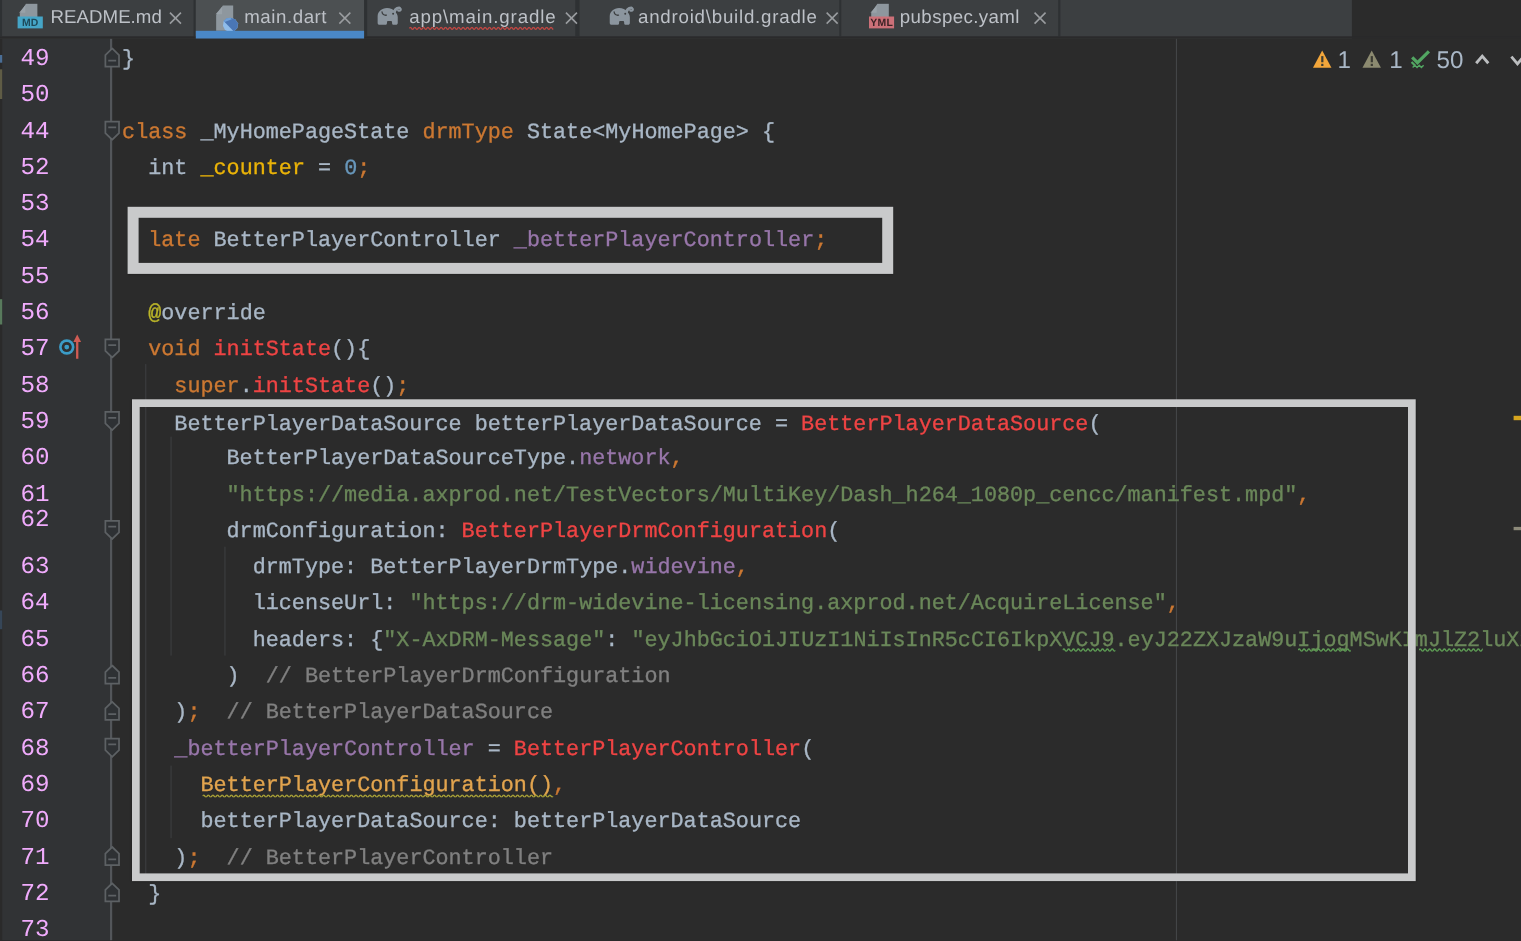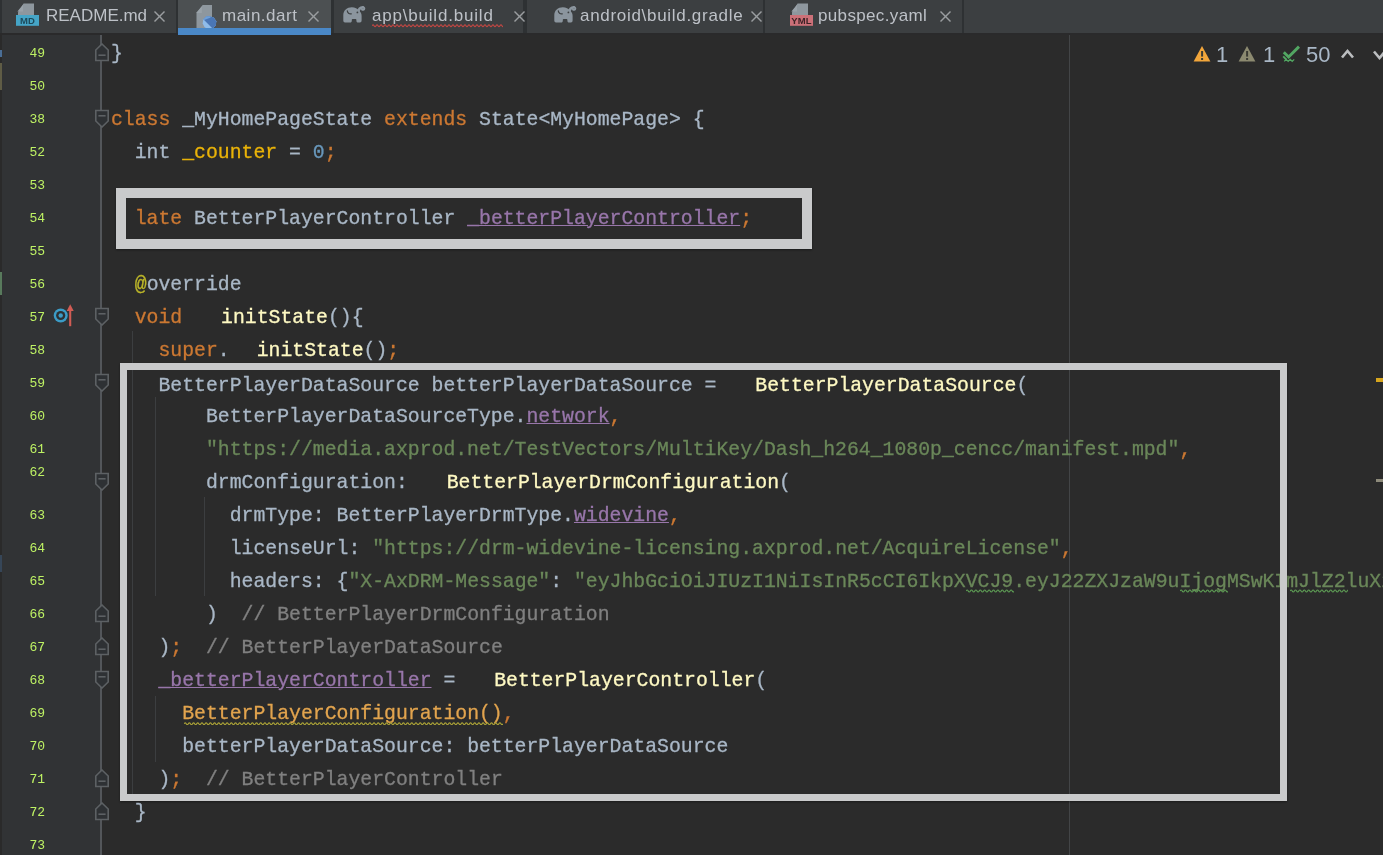--- a/index.html
+++ b/index.html
@@ -4,30 +4,30 @@
 * { margin:0; padding:0; box-sizing:border-box; }
 html,body { width:1383px; height:855px; overflow:hidden; background:#2b2b2b; }
 #stage { position:relative; width:1383px; height:855px; font-family:"Liberation Mono", monospace; }
 .abs { position:absolute; }
 #gutterbg { position:absolute; left:0; top:35px; width:101px; height:820px; background:#313335; }
 #leftedge { position:absolute; left:0; top:35px; width:2px; height:820px; background:#2a2a2a; }
 #connector { position:absolute; left:100px; top:35px; width:2px; height:820px; background:#53565a; }
 #marginline { position:absolute; left:1069px; top:35px; width:1px; height:820px; background:#434547; }
 .guide { position:absolute; width:1px; background:#3c3e40; }
 .ln { position:absolute; left:0; width:45px; height:33px; line-height:33px; text-align:right;
-      font-size:13px; color:#bef264; }
+      font-size:22px; color:#f0abfc; }
 .cl { position:absolute; left:111px; height:33px; line-height:33px; font-size:19.8px;
       white-space:pre; color:#a9b7c6; -webkit-text-stroke:0.3px; }
 .fold { position:absolute; }
 .wv { position:absolute; }
-span.kw { color:#cc7832; } span.id { color:#a9b7c6; } span.fld { color:#9876aa;text-decoration:underline; }
+span.kw { color:#cc7832; } span.id { color:#a9b7c6; } span.fld { color:#9876aa; }
 span.s { color:#6a8759; } span.numlit { color:#6897bb; } span.cmt { color:#808080; }
-span.fn { color:#fef9c3;margin-left:27px; } span.fn69 { color:#e2a44e; } span.ann { color:#bbb529; }
+span.fn { color:#ef4444; } span.fn69 { color:#e2a44e; } span.ann { color:#bbb529; }
 span.dim { color:#eab308; }
-#tabbar { position:absolute; left:0; top:0; width:1383px; height:35px; background:#3c3f41; }
+#tabbar { position:absolute; left:0; top:0; width:1229px; height:35px; background:#3c3f41; }
 #tabbar::after { content:""; position:absolute; left:0; top:33px; width:1383px; height:2px; background:#2a2a2b; }
 .tab { position:absolute; top:0; height:33px; background:#3c3f41; }
 .tab.active { background:#4c5052; height:33px; }
 .tabsep { position:absolute; top:0; height:33px; background:#2e3133; }
 .bluebar { position:absolute; top:28px; height:7px; background:#4a88c7; z-index:3; }
 .tlabel { position:absolute; top:0; height:32px; line-height:32px; font-family:"Liberation Sans", sans-serif;
           font-size:17px; color:#bdc1c7; z-index:2; }
 .ticon { position:absolute; z-index:2; }
 .iw { position:absolute; top:44px; height:22px; line-height:22px; font-family:"Liberation Sans", sans-serif;
       font-size:22px; color:#a9b7c6; }
@@ -42,22 +42,22 @@
 <div id="leftedge"></div>
 <div id="connector"></div>
 <div id="marginline"></div>
 <div class="guide" style="left:132px;top:331px;height:465px"></div>
 <div class="guide" style="left:155px;top:397px;height:199px"></div>
 <div class="guide" style="left:204px;top:497px;height:99px"></div>
 <div class="guide" style="left:155px;top:696px;height:66px"></div>
 <div class="ln" style="top:37px">49</div>
 <div class="cl" style="top:37.5px"><span class="id">}</span></div>
 <div class="ln" style="top:70px">50</div>
-<div class="ln" style="top:103px">38</div>
-<div class="cl" style="top:103.5px"><span class="kw">class</span><span class="id"> _MyHomePageState </span><span class="kw">extends</span><span class="id"> State&lt;MyHomePage&gt; {</span></div>
+<div class="ln" style="top:103px">44</div>
+<div class="cl" style="top:103.5px"><span class="kw">class</span><span class="id"> _MyHomePageState </span><span class="kw">drmType</span><span class="id"> State&lt;MyHomePage&gt; {</span></div>
 <div class="ln" style="top:136px">52</div>
 <div class="cl" style="top:136.5px">  <span class="id">int</span> <span class="dim">_counter</span><span class="id"> = </span><span class="numlit">0</span><span class="kw">;</span></div>
 <div class="ln" style="top:169px">53</div>
 <div class="ln" style="top:202px">54</div>
 <div class="cl" style="top:202.5px">  <span class="kw">late</span><span class="id"> BetterPlayerController </span><span class="fld">_betterPlayerController</span><span class="kw">;</span></div>
 <div class="ln" style="top:235px">55</div>
 <div class="ln" style="top:268px">56</div>
 <div class="cl" style="top:268.5px">  <span class="ann">@</span><span class="id">override</span></div>
 <div class="ln" style="top:301px">57</div>
 <div class="cl" style="top:301.5px">  <span class="kw">void</span> <span class="fn">initState</span><span class="id">(){</span></div>
@@ -242,21 +242,21 @@
 </g>
 <g stroke="#8b959e" fill="none" stroke-linecap="round">
 <path d="M16.2,8.6 C16.3,5.4 18.3,3.2 21.0,3.3" stroke-width="2.7"></path>
 <path d="M21.0,3.2 C22.2,3.4 22.7,4.4 22.2,5.2 C21.7,6.0 20.6,6.1 19.9,5.5" stroke-width="1.8"></path>
 </g>
 <g fill="none">
 </g>
 <path d="M5.3,6.9 C5.5,8.9 7.1,10.1 9.3,9.8" fill="none" stroke="#3c3f41" stroke-width="1.2" stroke-linecap="round"></path>
 <circle cx="15.4" cy="8.4" r="0.9" fill="#3c3f41"></circle>
 </svg>
-  <div class="tlabel" style="left:372px;letter-spacing:0.8px">app\build.build</div>
+  <div class="tlabel" style="left:372px;letter-spacing:0.8px">app\main.gradle</div>
   <svg class="ticon" style="left:513px;top:10px" width="13" height="13" viewBox="0 0 13 13">
         <g stroke="#9a9da0" stroke-width="1.4">
           <line x1="1.5" y1="1.5" x2="11.5" y2="11.5"></line>
           <line x1="11.5" y1="1.5" x2="1.5" y2="11.5"></line>
         </g>
       </svg>
   <div class="tabsep" style="left:523px;width:4px"></div>
   <div class="tab" style="left:527px;width:236px"></div>
   <svg class="ticon" style="left:553px;top:4px" width="24" height="21" viewBox="0 0 24 21">
 <g fill="#8b959e">

